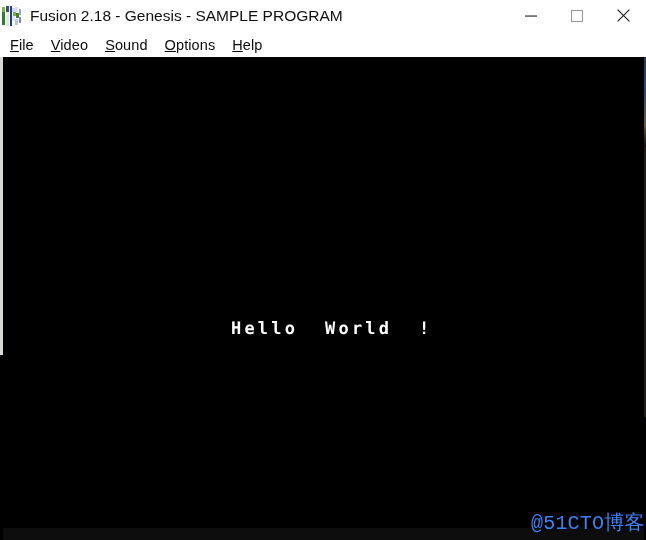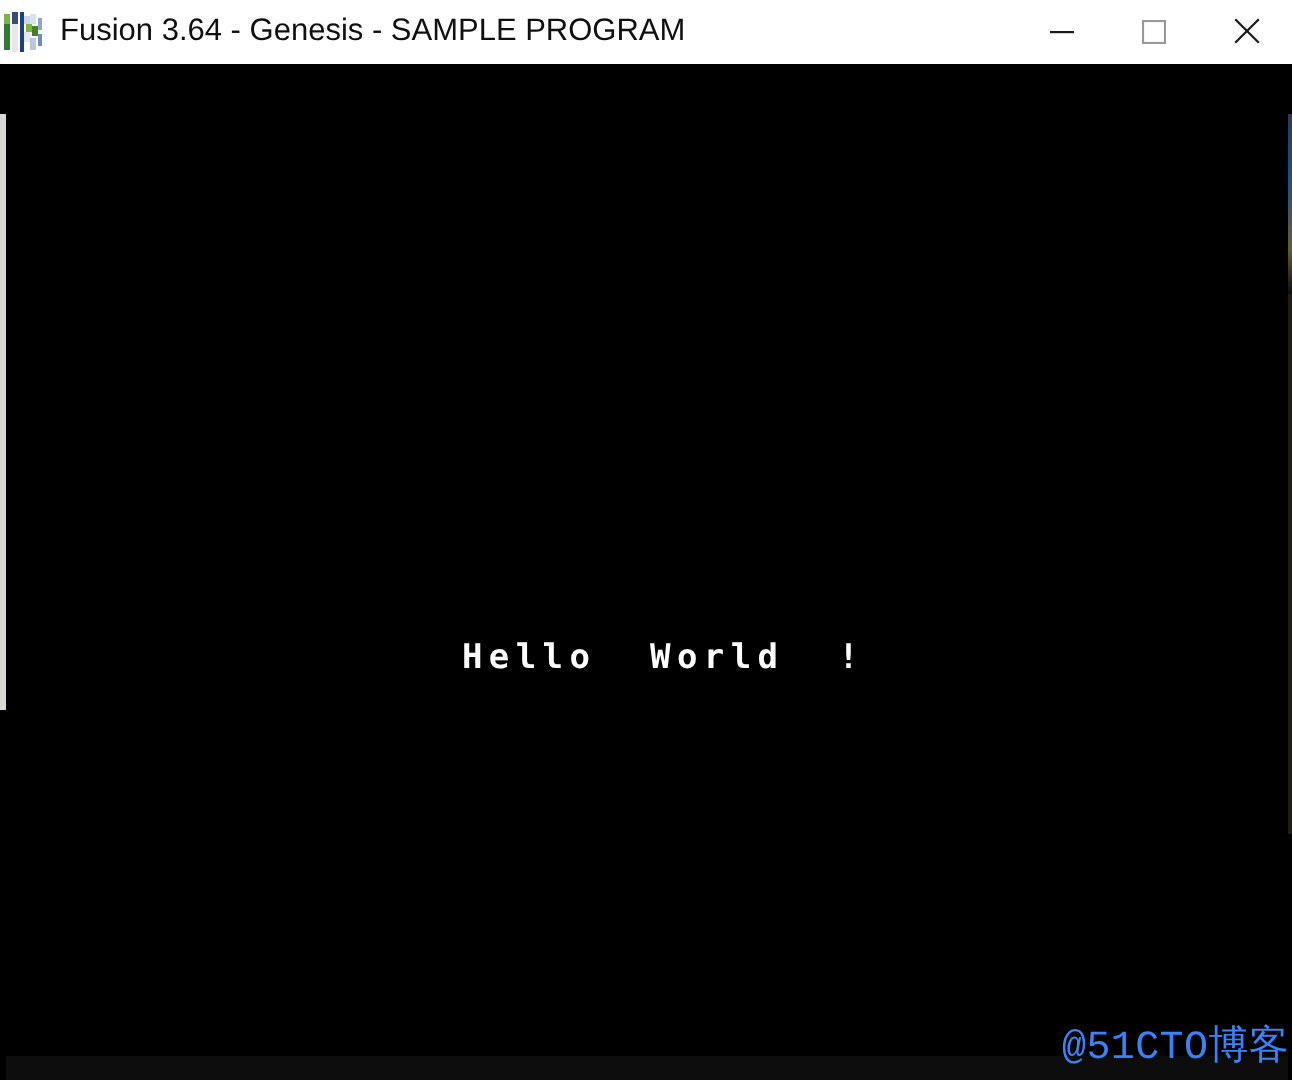--- a/index.html
+++ b/index.html
@@ -198,21 +198,21 @@
         <rect x="11" y="7" width="3" height="4" fill="#7cb342"></rect>
         <rect x="10" y="11" width="3" height="5" fill="#e3e8f2"></rect>
         <rect x="13" y="2" width="3" height="5" fill="#d9e2ef"></rect>
         <rect x="14" y="8" width="3" height="5" fill="#4a7d2c"></rect>
         <rect x="13" y="14" width="3" height="6" fill="#b9c7db"></rect>
         <rect x="17" y="4" width="2" height="6" fill="#8fa8c8"></rect>
         <rect x="17" y="12" width="2" height="6" fill="#6f8fb0"></rect>
       </svg>
     </div>
 
-    <div class="title-text">Fusion 3.64 - Genesis - SAMPLE PROGRAM</div>
+    <div class="title-text">Fusion 2.18 - Genesis - SAMPLE PROGRAM</div>
 
     <div class="win-controls">
       <div class="win-btn">
         <svg width="12" height="12" viewBox="0 0 12 12">
           <rect x="0" y="5.5" width="12" height="1.1" fill="#1a1a1a"></rect>
         </svg>
       </div>
       <div class="win-btn">
         <svg width="12" height="12" viewBox="0 0 12 12">
           <rect x="0.5" y="0.5" width="11" height="11" fill="none" stroke="#999999" stroke-width="1.1"></rect>
@@ -220,20 +220,27 @@
       </div>
       <div class="win-btn">
         <svg width="13" height="13" viewBox="0 0 13 13">
           <line x1="0.6" y1="0.6" x2="12.4" y2="12.4" stroke="#1a1a1a" stroke-width="1.1"></line>
           <line x1="12.4" y1="0.6" x2="0.6" y2="12.4" stroke="#1a1a1a" stroke-width="1.1"></line>
         </svg>
       </div>
     </div>
   </div>
 
+  <div class="menu-bar">
+    <div class="menu-item"><span class="accel">F</span><span>ile</span></div>
+    <div class="menu-item"><span class="accel">V</span><span>ideo</span></div>
+    <div class="menu-item"><span class="accel">S</span><span>ound</span></div>
+    <div class="menu-item"><span class="accel">O</span><span>ptions</span></div>
+    <div class="menu-item"><span class="accel">H</span><span>elp</span></div>
+  </div>
 
   <div class="emu-canvas">
     <div id="hello-world" class="pixel-text">Hello  World  !</div>
 
   </div>
   <div class="emu-canvas-bottomband"></div>
 
   <div id="watermark">@51CTO博客</div>
 
 </div>

